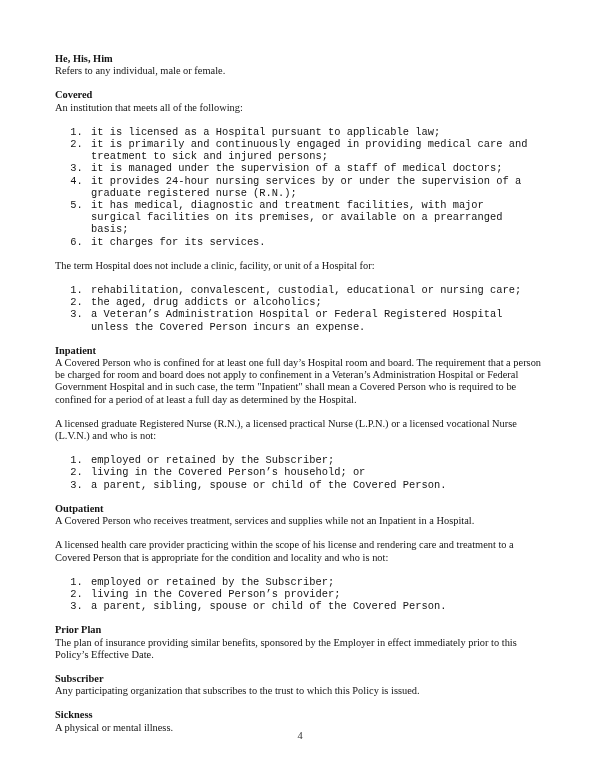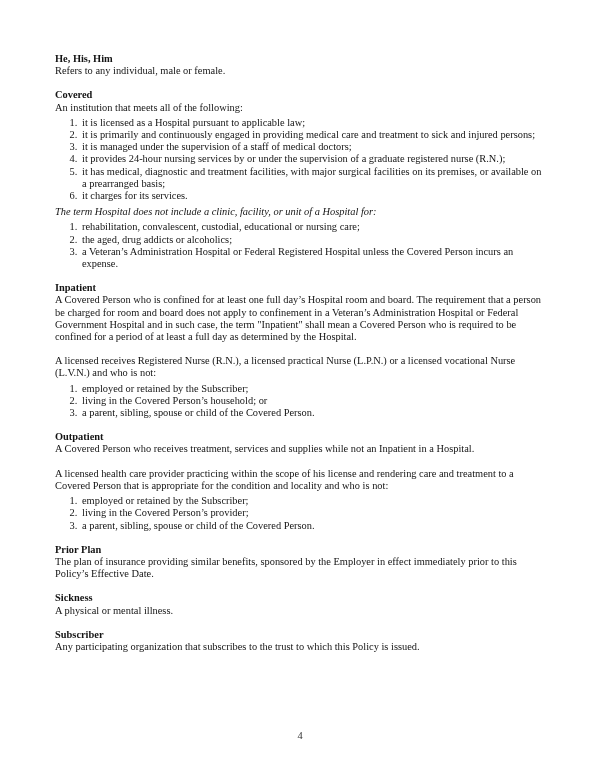--- a/index.html
+++ b/index.html
@@ -22,25 +22,26 @@
     width: 492px;
   }
   section { margin: 0 0 12px 0; }
   h3 {
     margin: 0;
     font-size: inherit;
     line-height: inherit;
     font-weight: bold;
   }
   p { margin: 0; }
-  p.gap-above { margin-top: 4px; font-style: italic; }
+  p.gap-above { margin-top: 4px; }
   ol {
-    margin: 3px;
+    margin: 12px;
     padding: 0 0 0 22px;
     list-style: decimal outside;
+    font-family: Liberation Mono, monospace;
   }
   ol li { padding-left: 2px; }
   .footer {
     position: absolute;
     left: 0;
     bottom: 34px;
     width: 100%;
     text-align: center;
     font-size: 10.4px;
     color: #333;
@@ -75,21 +76,21 @@
         <li>a Veteran’s Administration Hospital or Federal Registered Hospital unless the Covered Person incurs an expense.</li>
       </ol>
     </section>
 
     <section>
       <h3>Inpatient</h3>
       <p>A Covered Person who is confined for at least one full day’s Hospital room and board.  The requirement that a person be charged for room and board does not apply to confinement in a Veteran’s Administration Hospital or Federal Government Hospital and in such case, the term "Inpatient" shall mean a Covered Person who is required to be confined for a period of at least a full day as determined by the Hospital.</p>
     </section>
 
     <section>
-      <p>A licensed receives Registered Nurse (R.N.), a licensed practical Nurse (L.P.N.) or a licensed vocational Nurse (L.V.N.) and who is not:</p>
+      <p>A licensed graduate Registered Nurse (R.N.), a licensed practical Nurse (L.P.N.) or a licensed vocational Nurse (L.V.N.) and who is not:</p>
       <ol>
         <li>employed or retained by the Subscriber;</li>
         <li>living in the Covered Person’s household; or</li>
         <li>a parent, sibling, spouse or child of the Covered Person.</li>
       </ol>
     </section>
 
     <section>
       <h3>Outpatient</h3>
       <p>A Covered Person who receives treatment, services and supplies while not an Inpatient in a Hospital.</p>
@@ -103,25 +104,25 @@
         <li>a parent, sibling, spouse or child of the Covered Person.</li>
       </ol>
     </section>
 
     <section>
       <h3>Prior Plan</h3>
       <p>The plan of insurance providing similar benefits, sponsored by the Employer in effect immediately prior to this Policy’s Effective Date.</p>
     </section>
 
     <section>
-      <h3>Sickness</h3>
-      <p>A physical or mental illness.</p>
+      <h3>Subscriber</h3>
+      <p>Any participating organization that subscribes to the trust to which this Policy is issued.</p>
     </section>
 
     <section>
-      <h3>Subscriber</h3>
-      <p>Any participating organization that subscribes to the trust to which this Policy is issued.</p>
+      <h3>Sickness</h3>
+      <p>A physical or mental illness.</p>
     </section>
 
   </div>
 
   <div class="footer">4</div>
 </div>
 
 </body></html>

